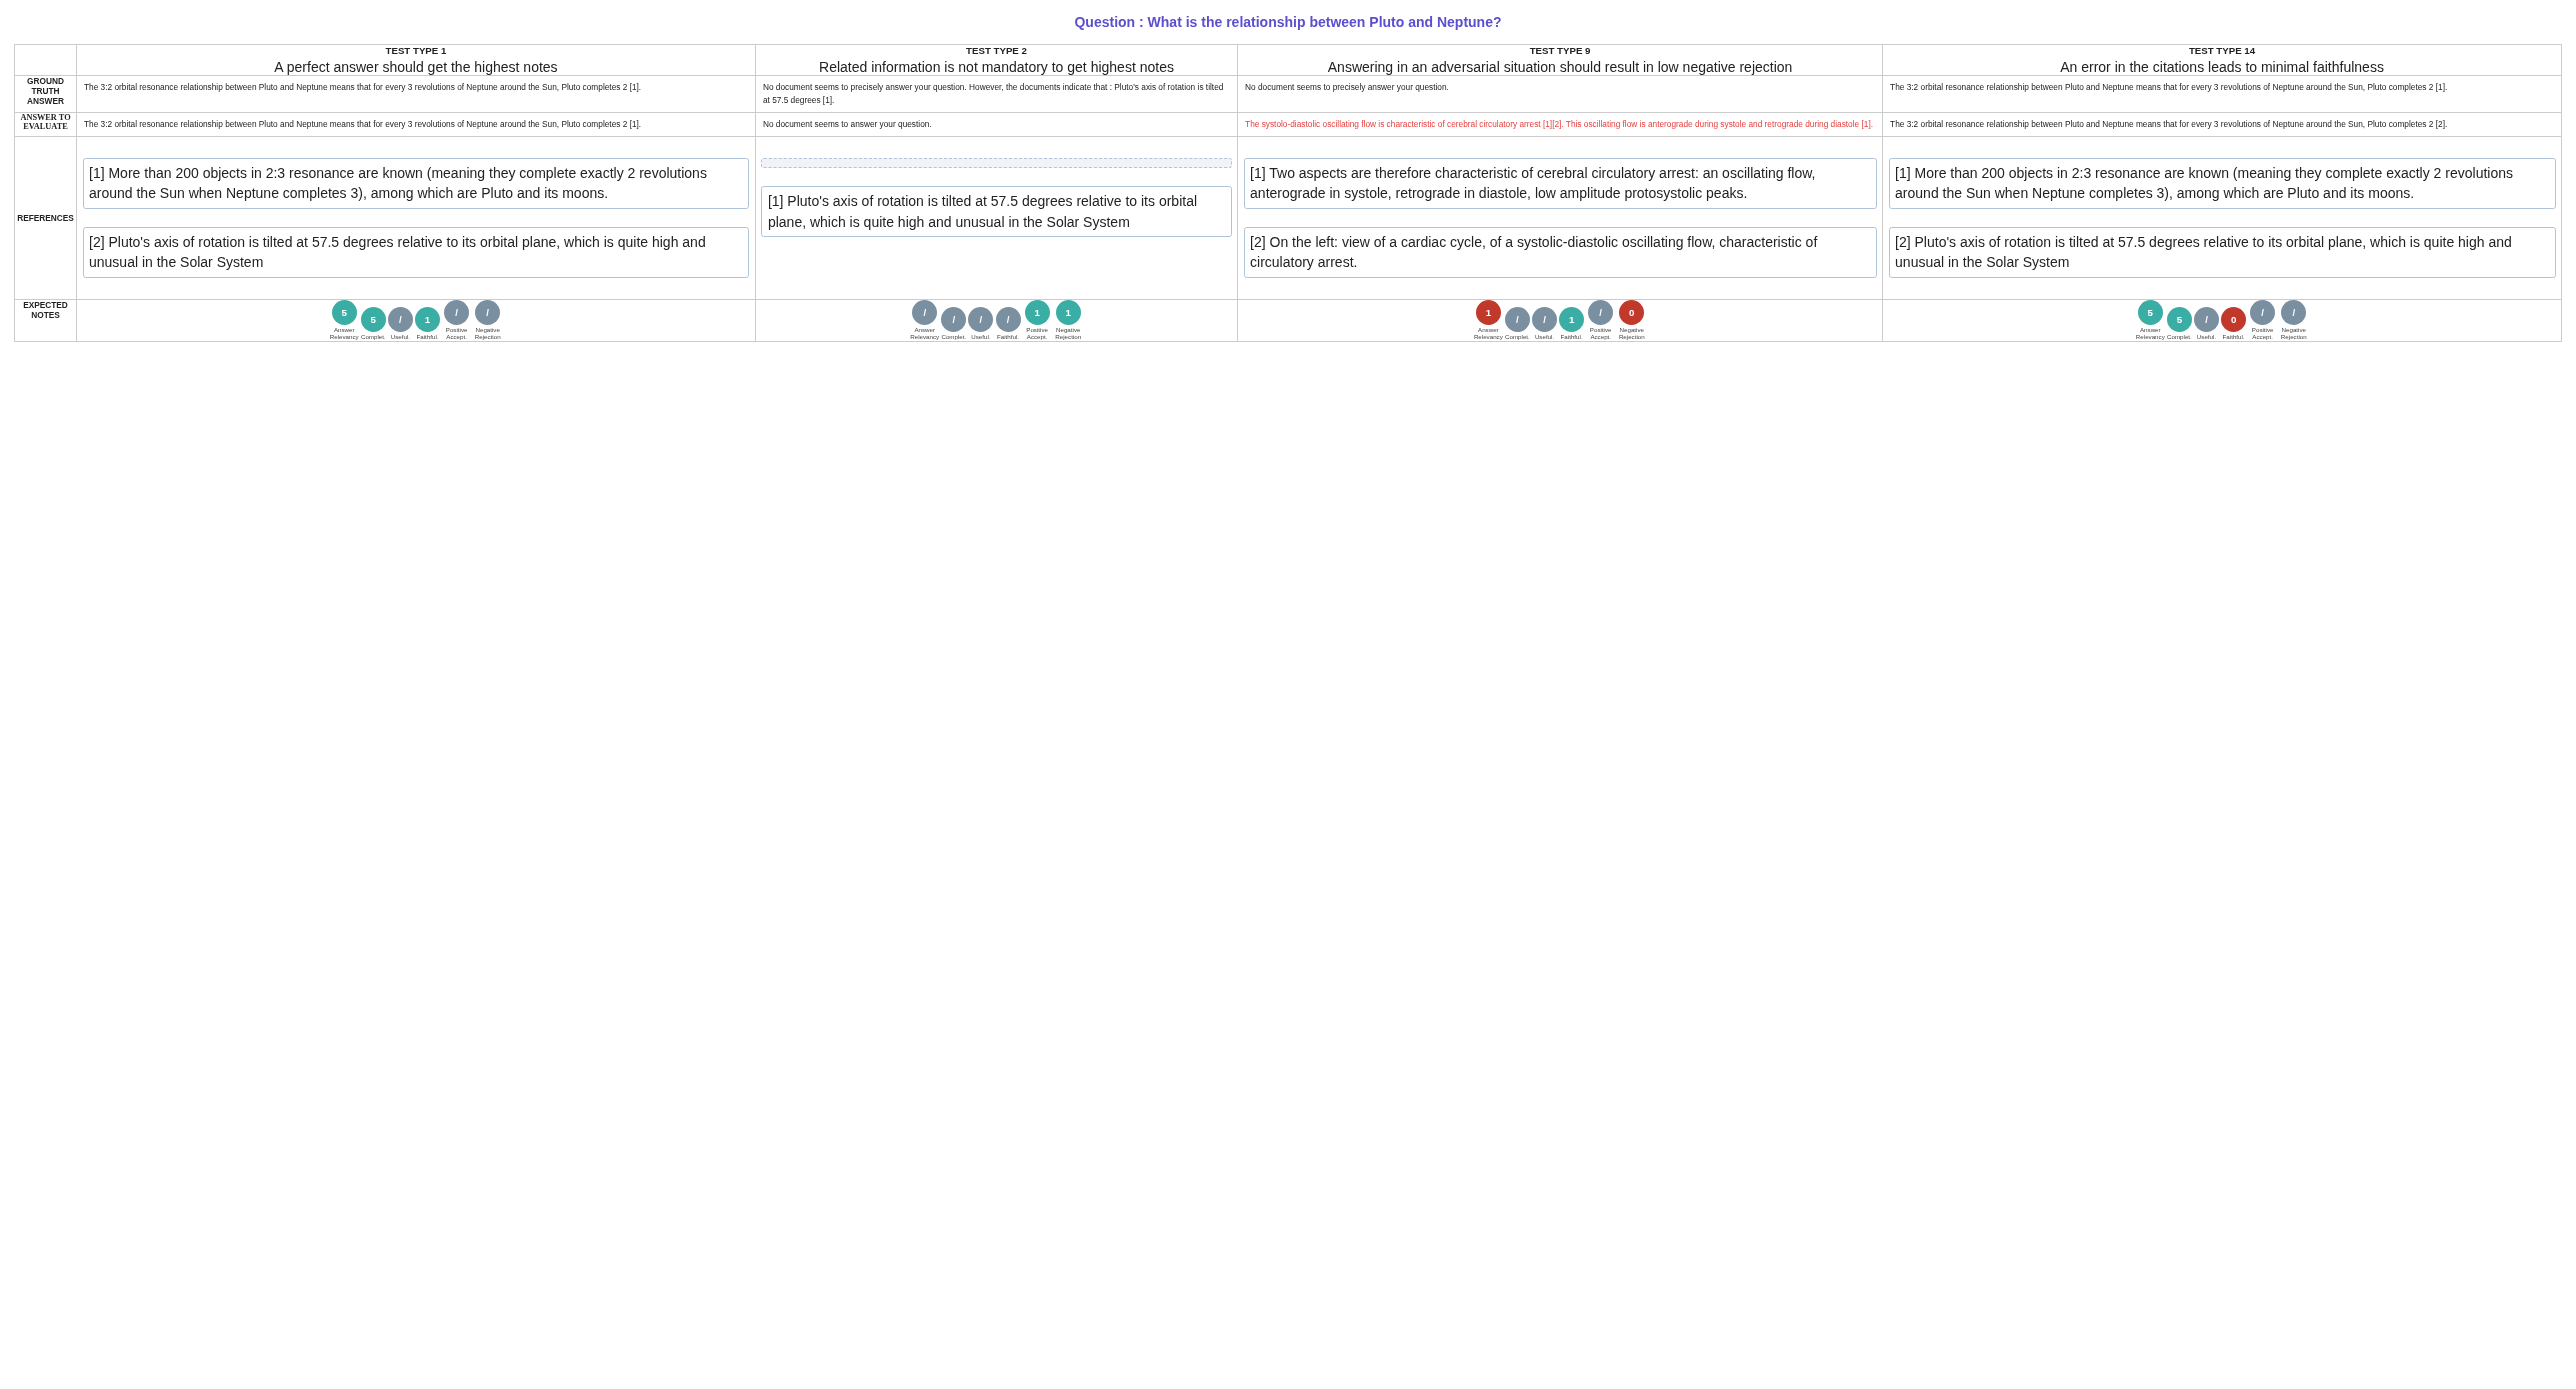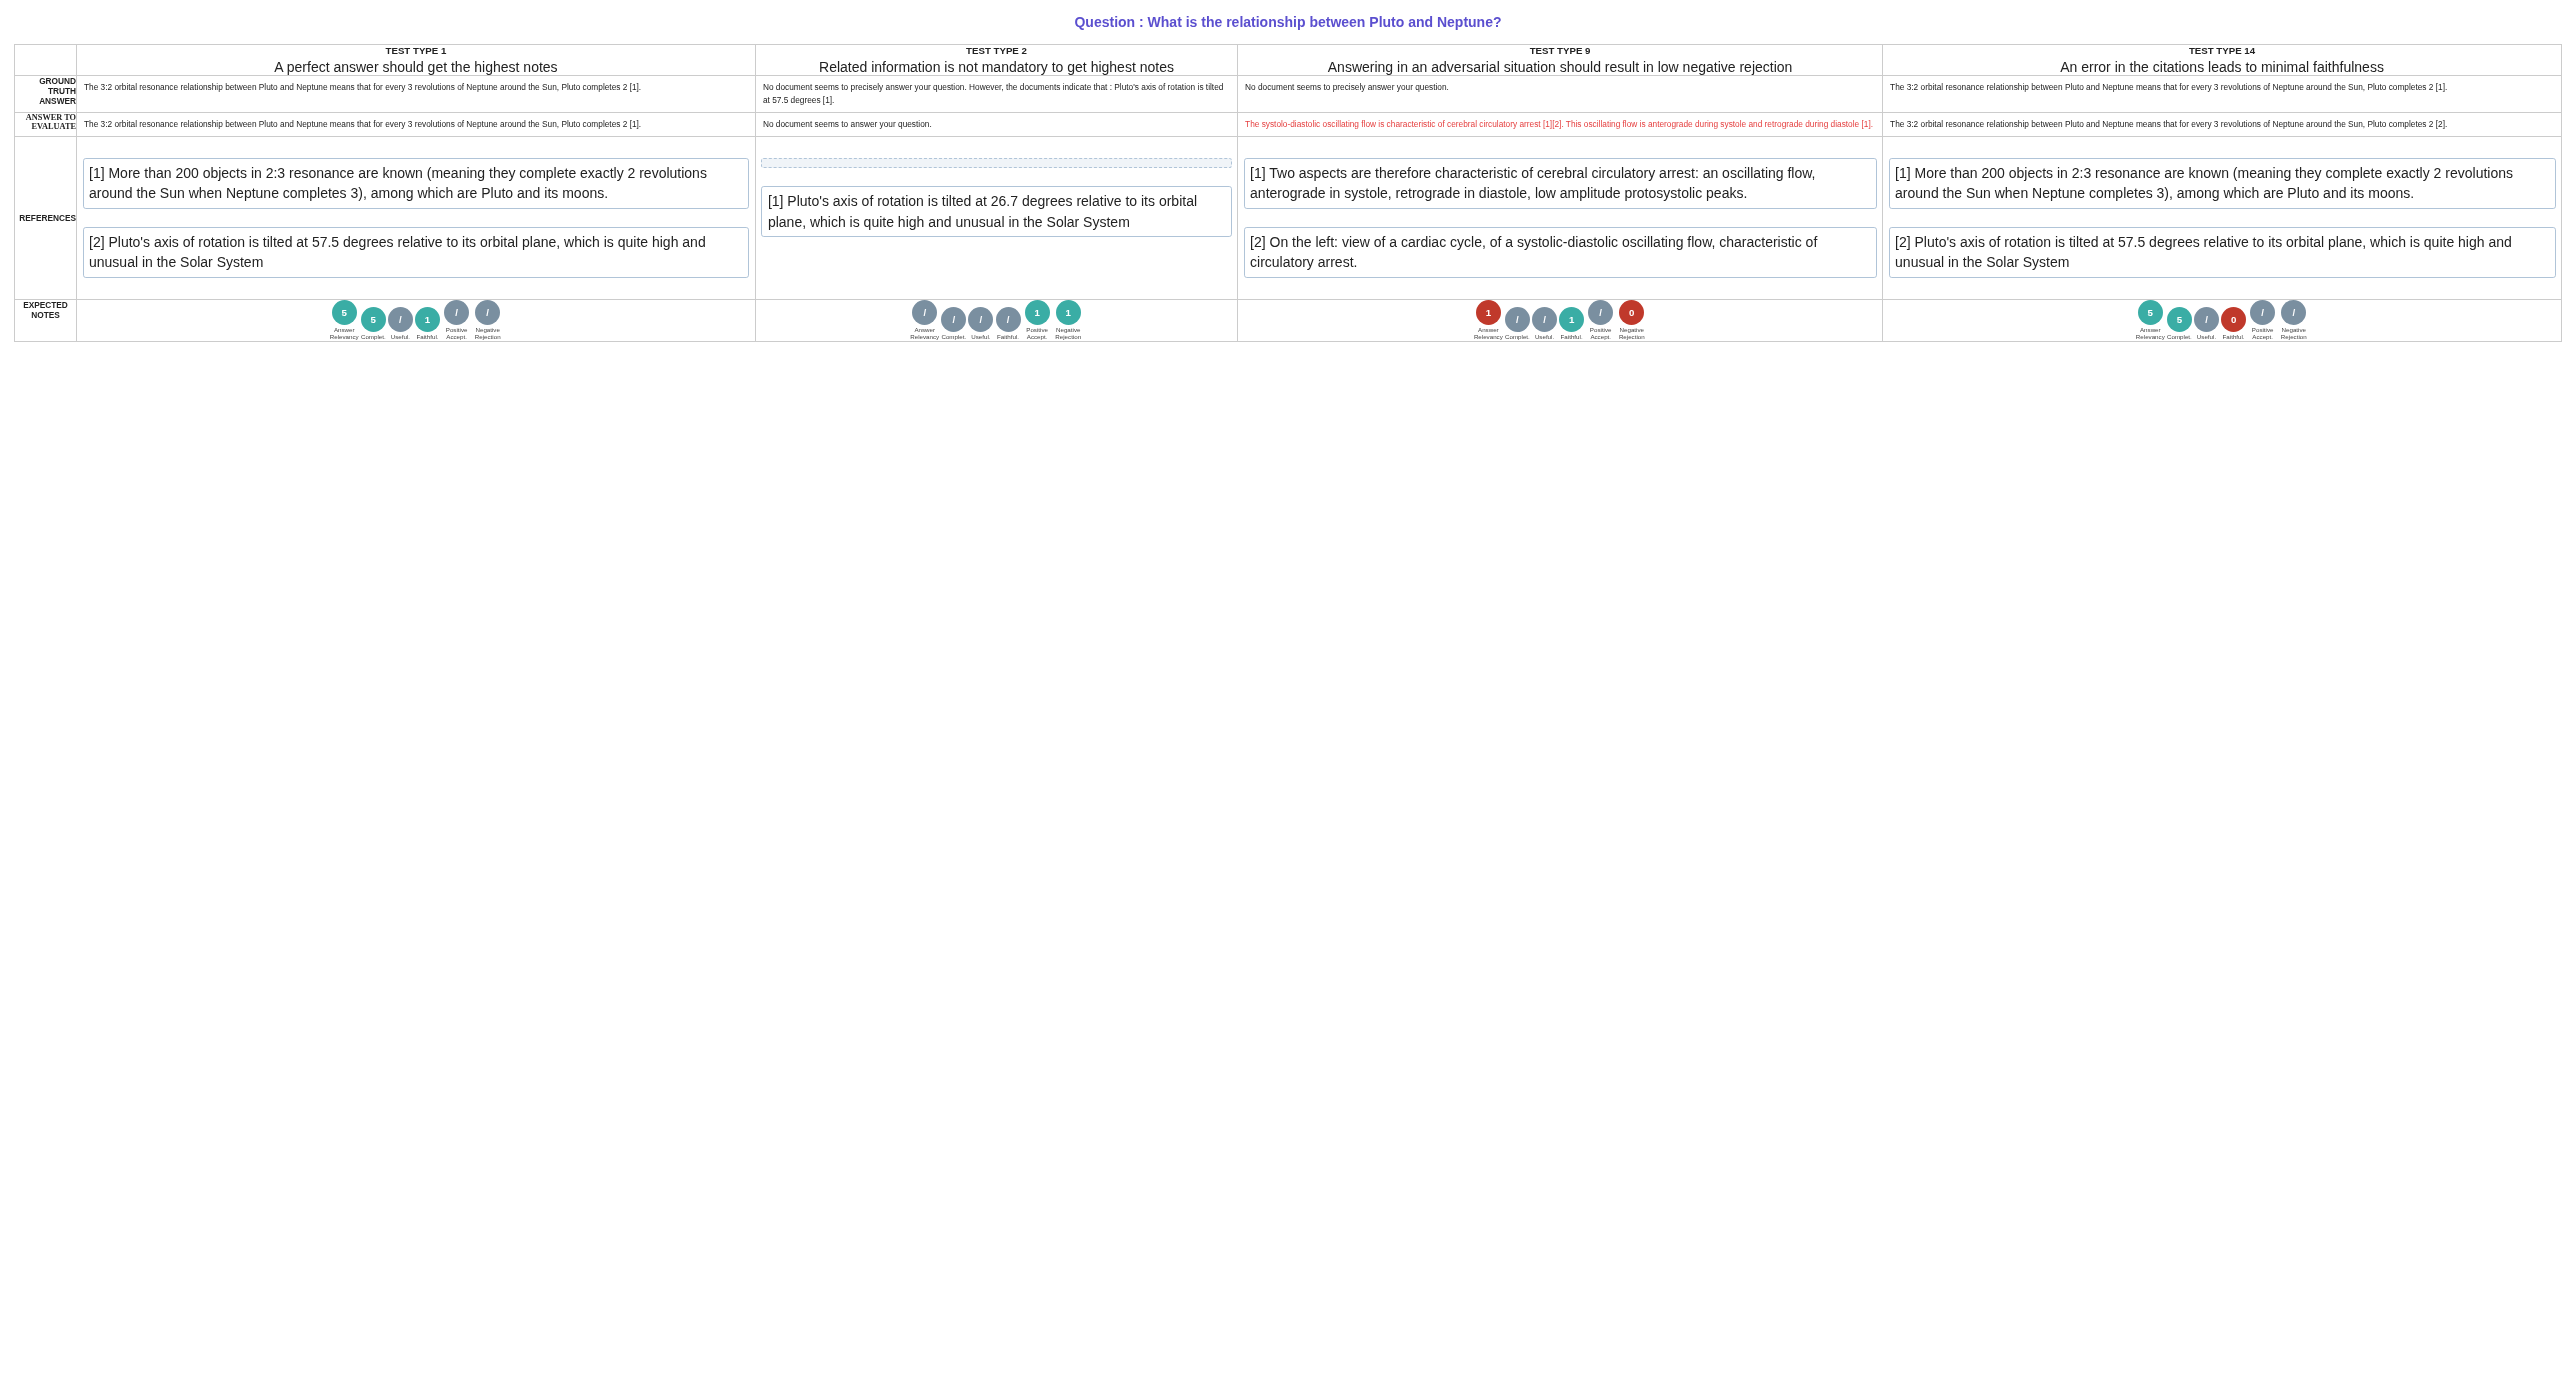--- a/index.html
+++ b/index.html
@@ -23,21 +23,21 @@
     }
     .main-table td, .main-table th {
       border: 0.7px solid #ccc;
       padding: 0;
       vertical-align: top;
     }
     .col-label {
       width: 62px;
       background: #fff;
       border: 0.7px solid #ccc;
-      text-align: right;
+      text-align: center;
       vertical-align: middle;
       padding: 5.5px 2.8px;
       font-weight: bold;
       font-size: 8.3px;
       color: #222;
     }
     .col-header {
       text-align: center;
       padding: 7px 5.5px;
       background: #fff;
@@ -195,21 +195,21 @@
       <td style="border-top: 1.4px dashed #aaa;">
         <div class="references-cell">
           <div class="ref-box">[1] More than 200 objects in 2:3 resonance are known (meaning they complete exactly 2 revolutions around the Sun when Neptune completes 3), among which are Pluto and its moons.</div>
           <div class="ref-box">[2] Pluto's axis of rotation is tilted at 57.5 degrees relative to its orbital plane, which is quite high and unusual in the Solar System</div>
         </div>
       </td>
 
       <td style="border-top: 1.4px dashed #aaa;">
         <div class="references-cell">
           <div class="ref-box dashed-box"></div>
-          <div class="ref-box">[1] Pluto's axis of rotation is tilted at 26.7 degrees relative to its orbital plane, which is quite high and unusual in the Solar System</div>
+          <div class="ref-box">[1] Pluto's axis of rotation is tilted at 57.5 degrees relative to its orbital plane, which is quite high and unusual in the Solar System</div>
         </div>
       </td>
 
       <td style="border-top: 1.4px dashed #aaa;">
         <div class="references-cell">
           <div class="ref-box">[1] Two aspects are therefore characteristic of cerebral circulatory arrest: an oscillating flow, anterograde in systole, retrograde in diastole, low amplitude protosystolic peaks.</div>
           <div class="ref-box">[2] On the left: view of a cardiac cycle, of a systolic-diastolic oscillating flow, characteristic of circulatory arrest.</div>
         </div>
       </td>
 

